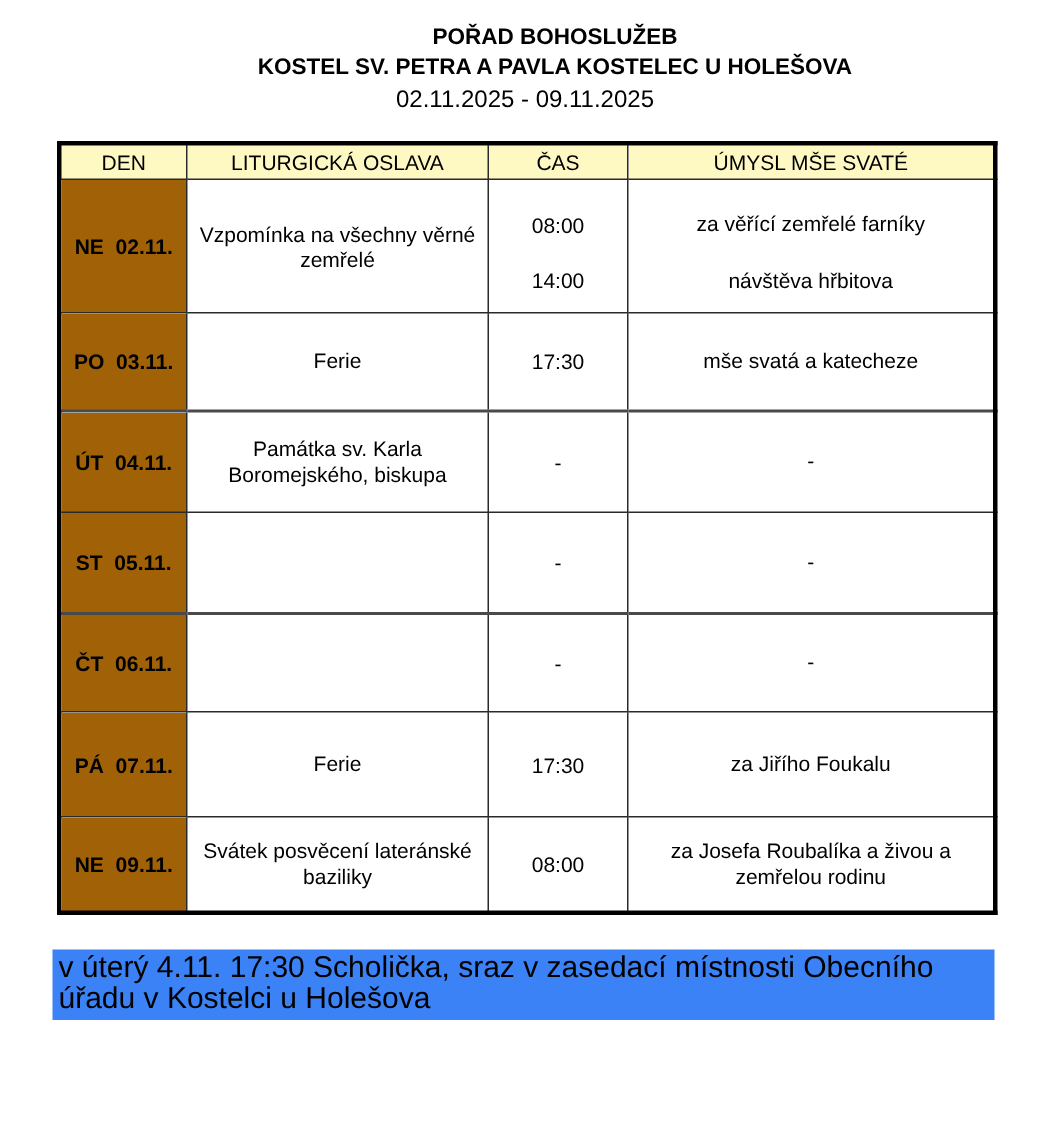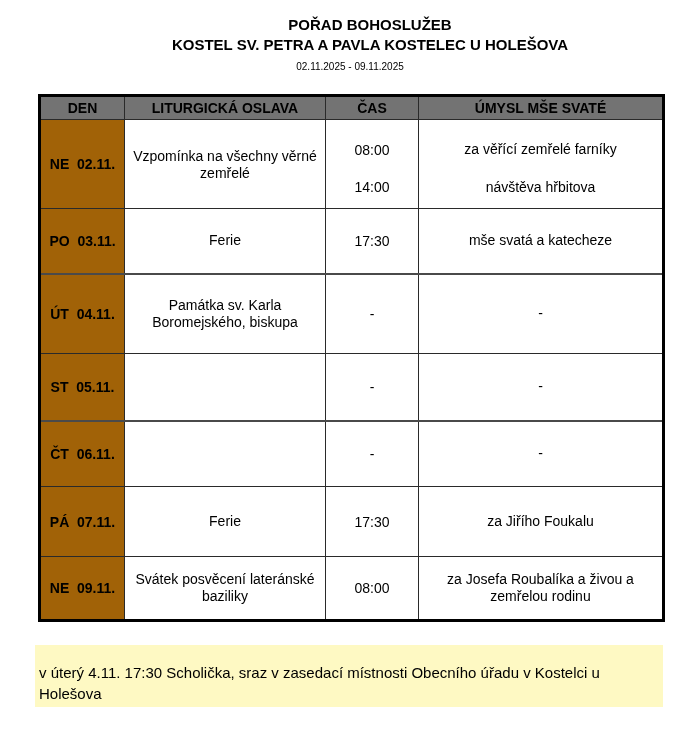--- a/index.html
+++ b/index.html
@@ -16,49 +16,49 @@
     text-align: center;
     padding-top: 15px;
   }
   .title-main, .title-church {
     font-weight: bold;
     font-size: 15px;
     line-height: 20px;
     margin-left: 40px;
   }
   .title-dates {
-    font-size: 10px;
+    font-size: 16px;
     line-height: 20px;
     margin-top: 2px;
   }
   table.schedule {
     border-collapse: collapse;
     table-layout: fixed;
     width: 624px;
     margin: 17px 0 0 38px;
     border: 3px solid #000;
   }
   table.schedule th, table.schedule td {
     border: 1px solid #2a2a2a;
     padding: 0;
     text-align: center;
     vertical-align: middle;
     font-size: 14px;
     overflow: hidden;
   }
   table.schedule th {
-    background: #737373;
-    font-weight: bold;
+    background: #fef9c3;
+    font-weight: normal;
     height: 22px;
   }
   tr.thick td { border-top: 2px solid #4a4a4a; }
   .hrow { height: 22px; }
   .r0 { height: 88px; }
   .r1 { height: 65px; }
-  .r2 { height: 80px; }
+  .r2 { height: 68px; }
   .r3 { height: 67px; }
   .r4 { height: 66px; }
   .r5 { height: 70px; }
   .r6 { height: 66px; }
   .r7 { height: 64px; }
   td.day-cell {
     background: #a16207;
     font-weight: bold;
     text-align: left;
     padding-left: 7px;
@@ -81,24 +81,24 @@
     gap: 21px;
     padding-top: 8px;
     height: 80px;
   }
   .lit-top {
     padding-top: 2px;
   }
   .note {
     width: 618px;
     margin: 23px 0 0 35px;
-    background: #fef9c3;
-    font-size: 15px;
+    background: #3b82f6;
+    font-size: 20px;
     line-height: 21px;
-    padding: 17px 6px 3px 4px;
+    padding: 2px 6px 3px 4px;
   }
 </style>
 </head>
 <body>
 
 <div class="titles">
   <div class="title-main">POŘAD BOHOSLUŽEB</div>
   <div class="title-church">KOSTEL SV. PETRA A PAVLA KOSTELEC U HOLEŠOVA</div>
   <div class="title-dates">02.11.2025 - 09.11.2025</div>
 </div>

